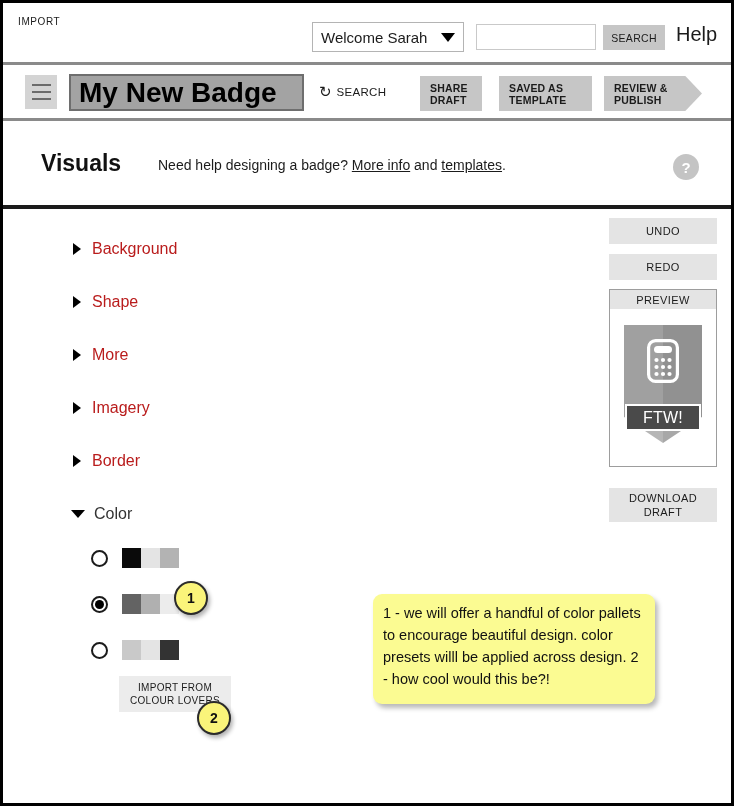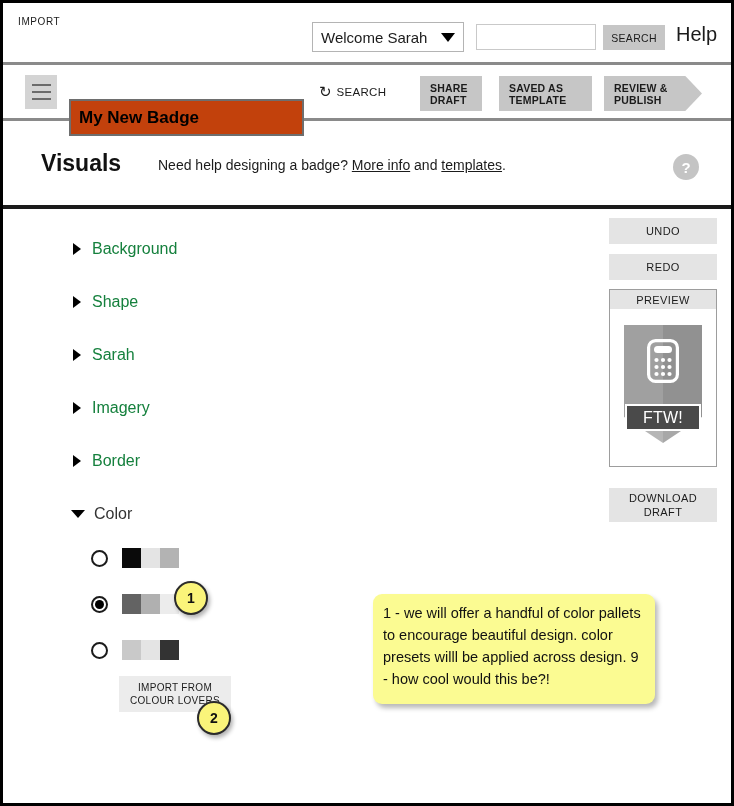--- a/index.html
+++ b/index.html
@@ -128,29 +128,28 @@
     display: block;
     width: 19px; height: 2px;
     background: #6b6b6b;
   }
   .badge-title-input {
     position: absolute;
     left: 66px; top: 71px;
     width: 235px;
     height: 37px;
     border: 2px solid #6e6e6e;
-    background: #c2410c;
+    background: #a3a3a3;
     box-sizing: border-box;
     font-family: "Liberation Sans", sans-serif;
-    font-size: 17px;
+    font-size: 28px;
     font-weight: bold;
     color: #000000;
     padding: 0 8px;
     outline: none;
-    margin-top: 25px;
   }
   .saved-status {
     position: absolute;
     left: 316px; top: 81px;
     display: flex;
     align-items: center;
     gap: 5px;
   }
   .refresh-icon {
     font-size: 15px;
@@ -253,21 +252,21 @@
     width: 0; height: 0;
     border-left: 7px solid transparent;
     border-right: 7px solid transparent;
     border-top: 8px solid #000000;
     flex: none;
     margin-right: -2px;
     margin-left: -2px;
   }
   .acc-label {
     font-size: 16px;
-    color: #15803d;
+    color: #b91c1c;
   }
   .acc-label.open { color: #333333; }
 
   
   .swatch-list {
     position: absolute;
     left: 88px; top: 543px;
   }
   .swatch-row {
     display: flex;
@@ -509,21 +508,21 @@
     <div class="acc-row">
       <span class="tri-right"></span>
       <span class="acc-label">Background</span>
     </div>
     <div class="acc-row">
       <span class="tri-right"></span>
       <span class="acc-label">Shape</span>
     </div>
     <div class="acc-row">
       <span class="tri-right"></span>
-      <span class="acc-label">Sarah</span>
+      <span class="acc-label">More</span>
     </div>
     <div class="acc-row">
       <span class="tri-right"></span>
       <span class="acc-label">Imagery</span>
     </div>
     <div class="acc-row">
       <span class="tri-right"></span>
       <span class="acc-label">Border</span>
     </div>
     <div class="acc-row">
@@ -563,21 +562,21 @@
 
   <button class="import-button">
     <span>IMPORT FROM</span><br>
     <span>COLOUR LOVERS</span>
   </button>
 
   <div class="callout" id="callout-1">1</div>
   <div class="callout" id="callout-2">2</div>
 
   <div class="sticky-note">
-    <p>1 - we will offer a handful of color pallets to encourage beautiful design. color presets willl be applied across design. 9 - how cool would this be?!</p>
+    <p>1 - we will offer a handful of color pallets to encourage beautiful design. color presets willl be applied across design. 2 - how cool would this be?!</p>
   </div>
 
   <button class="side-btn" id="btn-undo">UNDO</button>
   <button class="side-btn" id="btn-redo">REDO</button>
 
   <div class="preview-panel">
     <div class="preview-head">PREVIEW</div>
     <div class="preview-stage">
       <div class="badge-art">
         <div class="badge-shape-left"></div>

